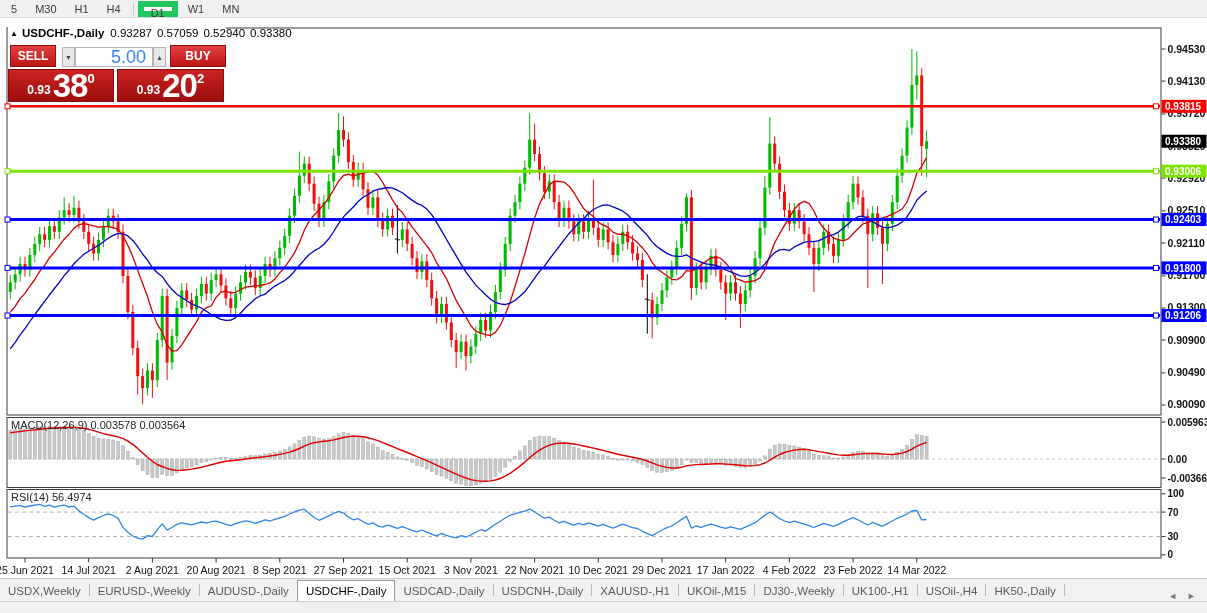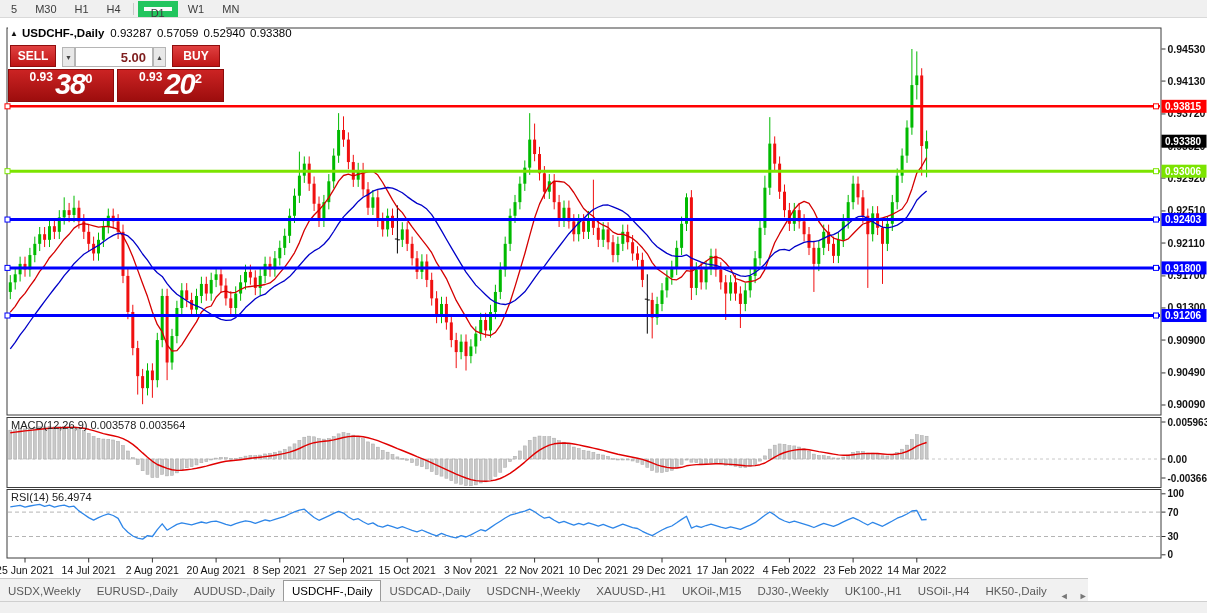--- a/index.html
+++ b/index.html
@@ -16,36 +16,36 @@
   
   .trade-panel{position:absolute;left:8px;top:25px;width:218px;background:#fff;}
   .info-row{display:flex;align-items:center;height:16px;font-size:11.5px;font-weight:bold;color:#000;white-space:nowrap;}
   .info-row .tri{font-size:8px;margin:0 4px 0 2px;color:#111;}
   .info-row .sym{margin-right:6px;}
   .info-row .num{margin-right:5px;font-weight:normal;}
   .ctrl-row{display:flex;align-items:flex-end;height:24px;margin-top:2px;}
   .sell-btn,.buy-btn{height:22px;border:1px solid #8e0e0e;color:#fff;font-size:12px;font-weight:bold;
     background:linear-gradient(#e04040,#bf1515);cursor:default;font-family:"Liberation Sans",sans-serif;}
   .sell-btn{width:46px;margin-left:2px;}
-  .buy-btn{width:48px;margin-left:auto;margin-right:6px;}
+  .buy-btn{width:56px;margin-left:auto;margin-right:0;}
   .spin{width:13px;height:20px;font-size:7px;color:#444;background:#e8e8e8;border:1px solid #b5b5b5;
     padding:0;cursor:default;}
   .spin.down{margin-left:6px;}
-  .vol{width:70px;height:18px;border:1px solid #b5b5b5;font-size:13px;font-weight:bold;color:#7f1d1d;
+  .vol{width:70px;height:18px;border:1px solid #b5b5b5;font-size:18px;font-weight:normal;color:#3b82f6;
     text-align:right;padding:0 6px 0 0;font-family:"Liberation Sans",sans-serif;}
   .price-row{display:flex;margin-top:2px;}
   .pbox{height:33px;background:linear-gradient(#cb2323,#9d0d0d);border:1px solid #8c0b0b;color:#fff;
-    display:flex;align-items:flex-start;justify-content:center;padding-bottom:1px;box-sizing:border-box;cursor:default;}
+    display:flex;align-items:flex-end;justify-content:center;padding-bottom:1px;box-sizing:border-box;cursor:default;}
   .pbox.sell{width:106px;margin-right:3px;}
   .pbox.buy{width:107px;}
   .psmall{font-size:12px;font-weight:bold;margin:0 2px 3px 0;}
-  .pbig{font-size:29px;font-weight:bold;line-height:29px;letter-spacing:-1px;font-style:italic;}
+  .pbig{font-size:33px;font-weight:bold;line-height:29px;letter-spacing:-1px;}
   .psup{font-size:13px;font-weight:bold;align-self:flex-start;margin-top:1px;}
   
-  .tabbar{position:absolute;left:0;top:578px;width:1088px;height:23px;background:#f1f1f1;
+  .tabbar{position:absolute;left:0;top:578px;width:1207px;height:23px;background:#f1f1f1;
     border-top:1px solid #c8c8c8;display:flex;align-items:flex-end;white-space:nowrap;overflow:hidden;box-sizing:border-box;}
   .tab{font-size:11.5px;color:#5a5a5a;padding:4px 8px 4px 8px;cursor:default;}
   .tab.active{background:#fff;border:1px solid #9a9a9a;border-bottom:none;color:#000;}
   .tab-sep{width:1px;height:12px;background:#b9b9b9;align-self:center;}
   .tab-arrows{margin-left:auto;display:flex;align-items:center;padding-right:6px;color:#777;font-size:9px;}
   .tab-arrows span{padding:0 5px;cursor:default;}
   .bottom-strip{position:absolute;left:0;top:601px;width:1207px;height:12px;background:#f0f0f0;
     border-top:1px solid #cfcfcf;}
 </style>
 </head>
@@ -764,27 +764,27 @@
       <span class="psmall">0.93</span>
       <span class="pbig">20</span>
       <span class="psup">2</span>
     </div>
   </div>
 </div>
 
 <div class="tabbar">
   <div class="tab">USDX,Weekly</div>
     <span class="tab-sep"></span>
-  <div class="tab">EURUSD-,Daily</div>
+  <div class="tab">EURUSD-,Weekly</div>
     <span class="tab-sep"></span>
   <div class="tab">AUDUSD-,Daily</div>
   <div class="tab active">USDCHF-,Daily</div>
   <div class="tab">USDCAD-,Daily</div>
     <span class="tab-sep"></span>
-  <div class="tab">USDCNH-,Weekly</div>
+  <div class="tab">USDCNH-,Daily</div>
     <span class="tab-sep"></span>
   <div class="tab">XAUUSD-,H1</div>
     <span class="tab-sep"></span>
   <div class="tab">UKOil-,M15</div>
     <span class="tab-sep"></span>
   <div class="tab">DJ30-,Weekly</div>
     <span class="tab-sep"></span>
   <div class="tab">UK100-,H1</div>
     <span class="tab-sep"></span>
   <div class="tab">USOil-,H4</div>

